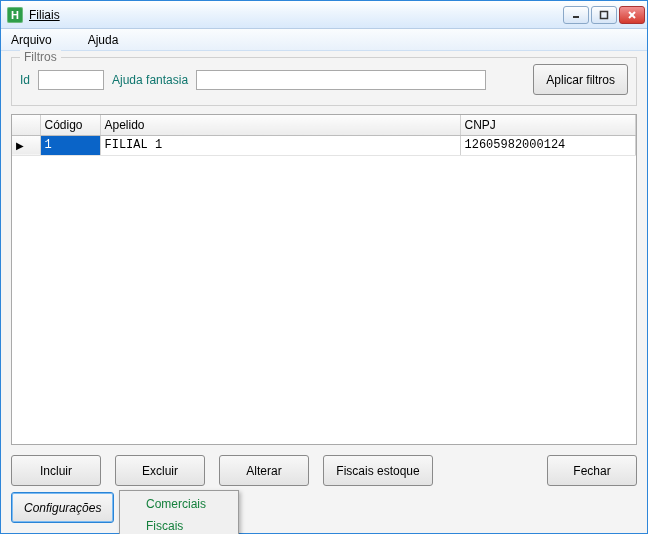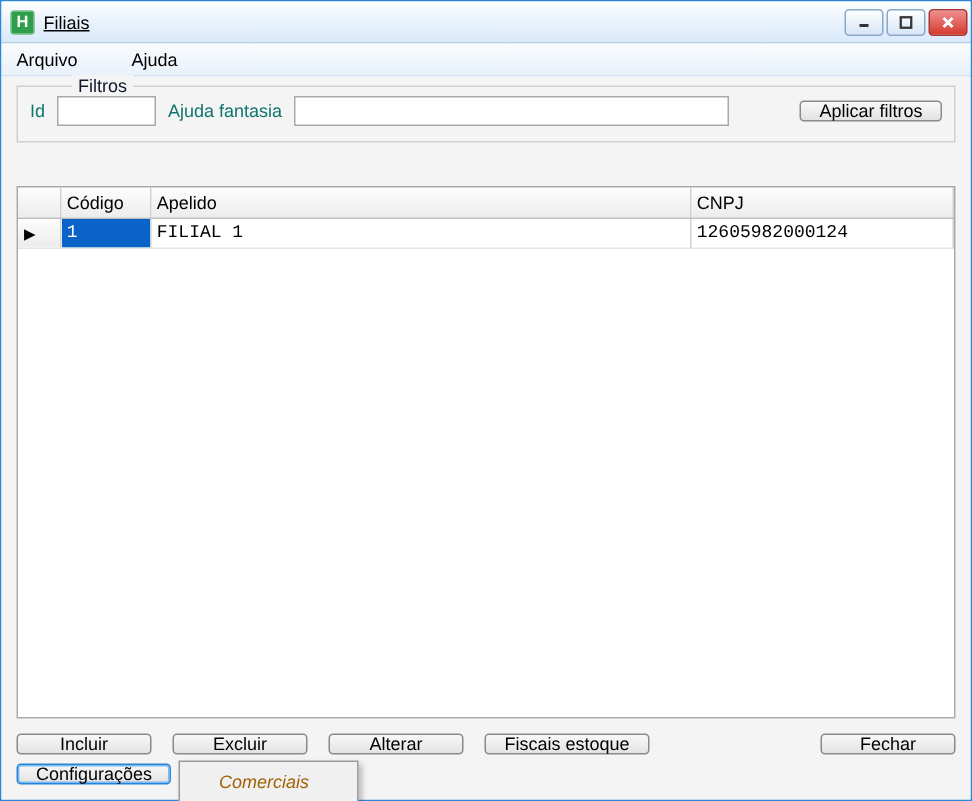--- a/index.html
+++ b/index.html
@@ -76,59 +76,58 @@
   gap: 8px;
   margin-bottom: 8px;
   position: relative;
   background: #f4f4f4;
 }
 .filtros-group .legend {
   position: absolute;
   top: -8px; left: 8px;
   background: #f4f4f4;
   padding: 0 4px;
-  color: #0f172a;
-  margin-left: 28px;
+  color: #737373;
 }
 .filtros-group label { color:#0f766e; }
 .text-input {
   height: 20px;
   border: 1px solid #a9a9a9;
   background: #fff;
   padding: 1px 4px;
   font-family: inherit;
   font-size: 12px;
 }
 #id-input { width: 66px; }
 #nome-input { width: 290px; }
 .btn {
-  height: 14px;
+  height: 31px;
   border: 1px solid #8a8a8a;
   border-radius: 3px;
   background: linear-gradient(to bottom,#f8f8f8,#e3e3e3);
   padding: 0 12px;
   font-family: inherit;
   font-size: 12px;
   cursor: pointer;
   display: inline-flex;
   align-items: center;
   justify-content: center;
   min-width: 90px;
 }
 .btn.focused {
   border-color: #2a84d6;
   box-shadow: 0 0 0 1px #7abaf2 inset;
+  font-style: italic;
 }
 .grid-wrap {
   border: 1px solid #a9a9a9;
   flex: 1;
   background: #fff;
   overflow: hidden;
   position: relative;
-  margin-top: 21px;
 }
 table.grid {
   width: 100%;
   border-collapse: collapse;
   table-layout: fixed;
 }
 .grid th, .grid td {
   border-right: 1px solid #d0d0d0;
   border-bottom: 1px solid #e4e4e4;
   padding: 2px 4px;
@@ -173,22 +172,21 @@
   border: 1px solid #9a9a9a;
   background: #f0f0f0;
   min-width: 120px;
   padding: 2px;
   box-shadow: 2px 2px 4px rgba(0,0,0,0.25);
   z-index: 10;
 }
 .context-item {
   padding: 4px 20px 4px 24px;
   cursor: pointer;
-  color: #a16207;
-  font-style: italic;
+  color: #15803d;
 }
 </style>
 </head>
 <body>
 
 <div class="window">
 
   <div class="titlebar">
     <div class="app-icon">H</div>
     <div class="title-text">Filiais</div>

